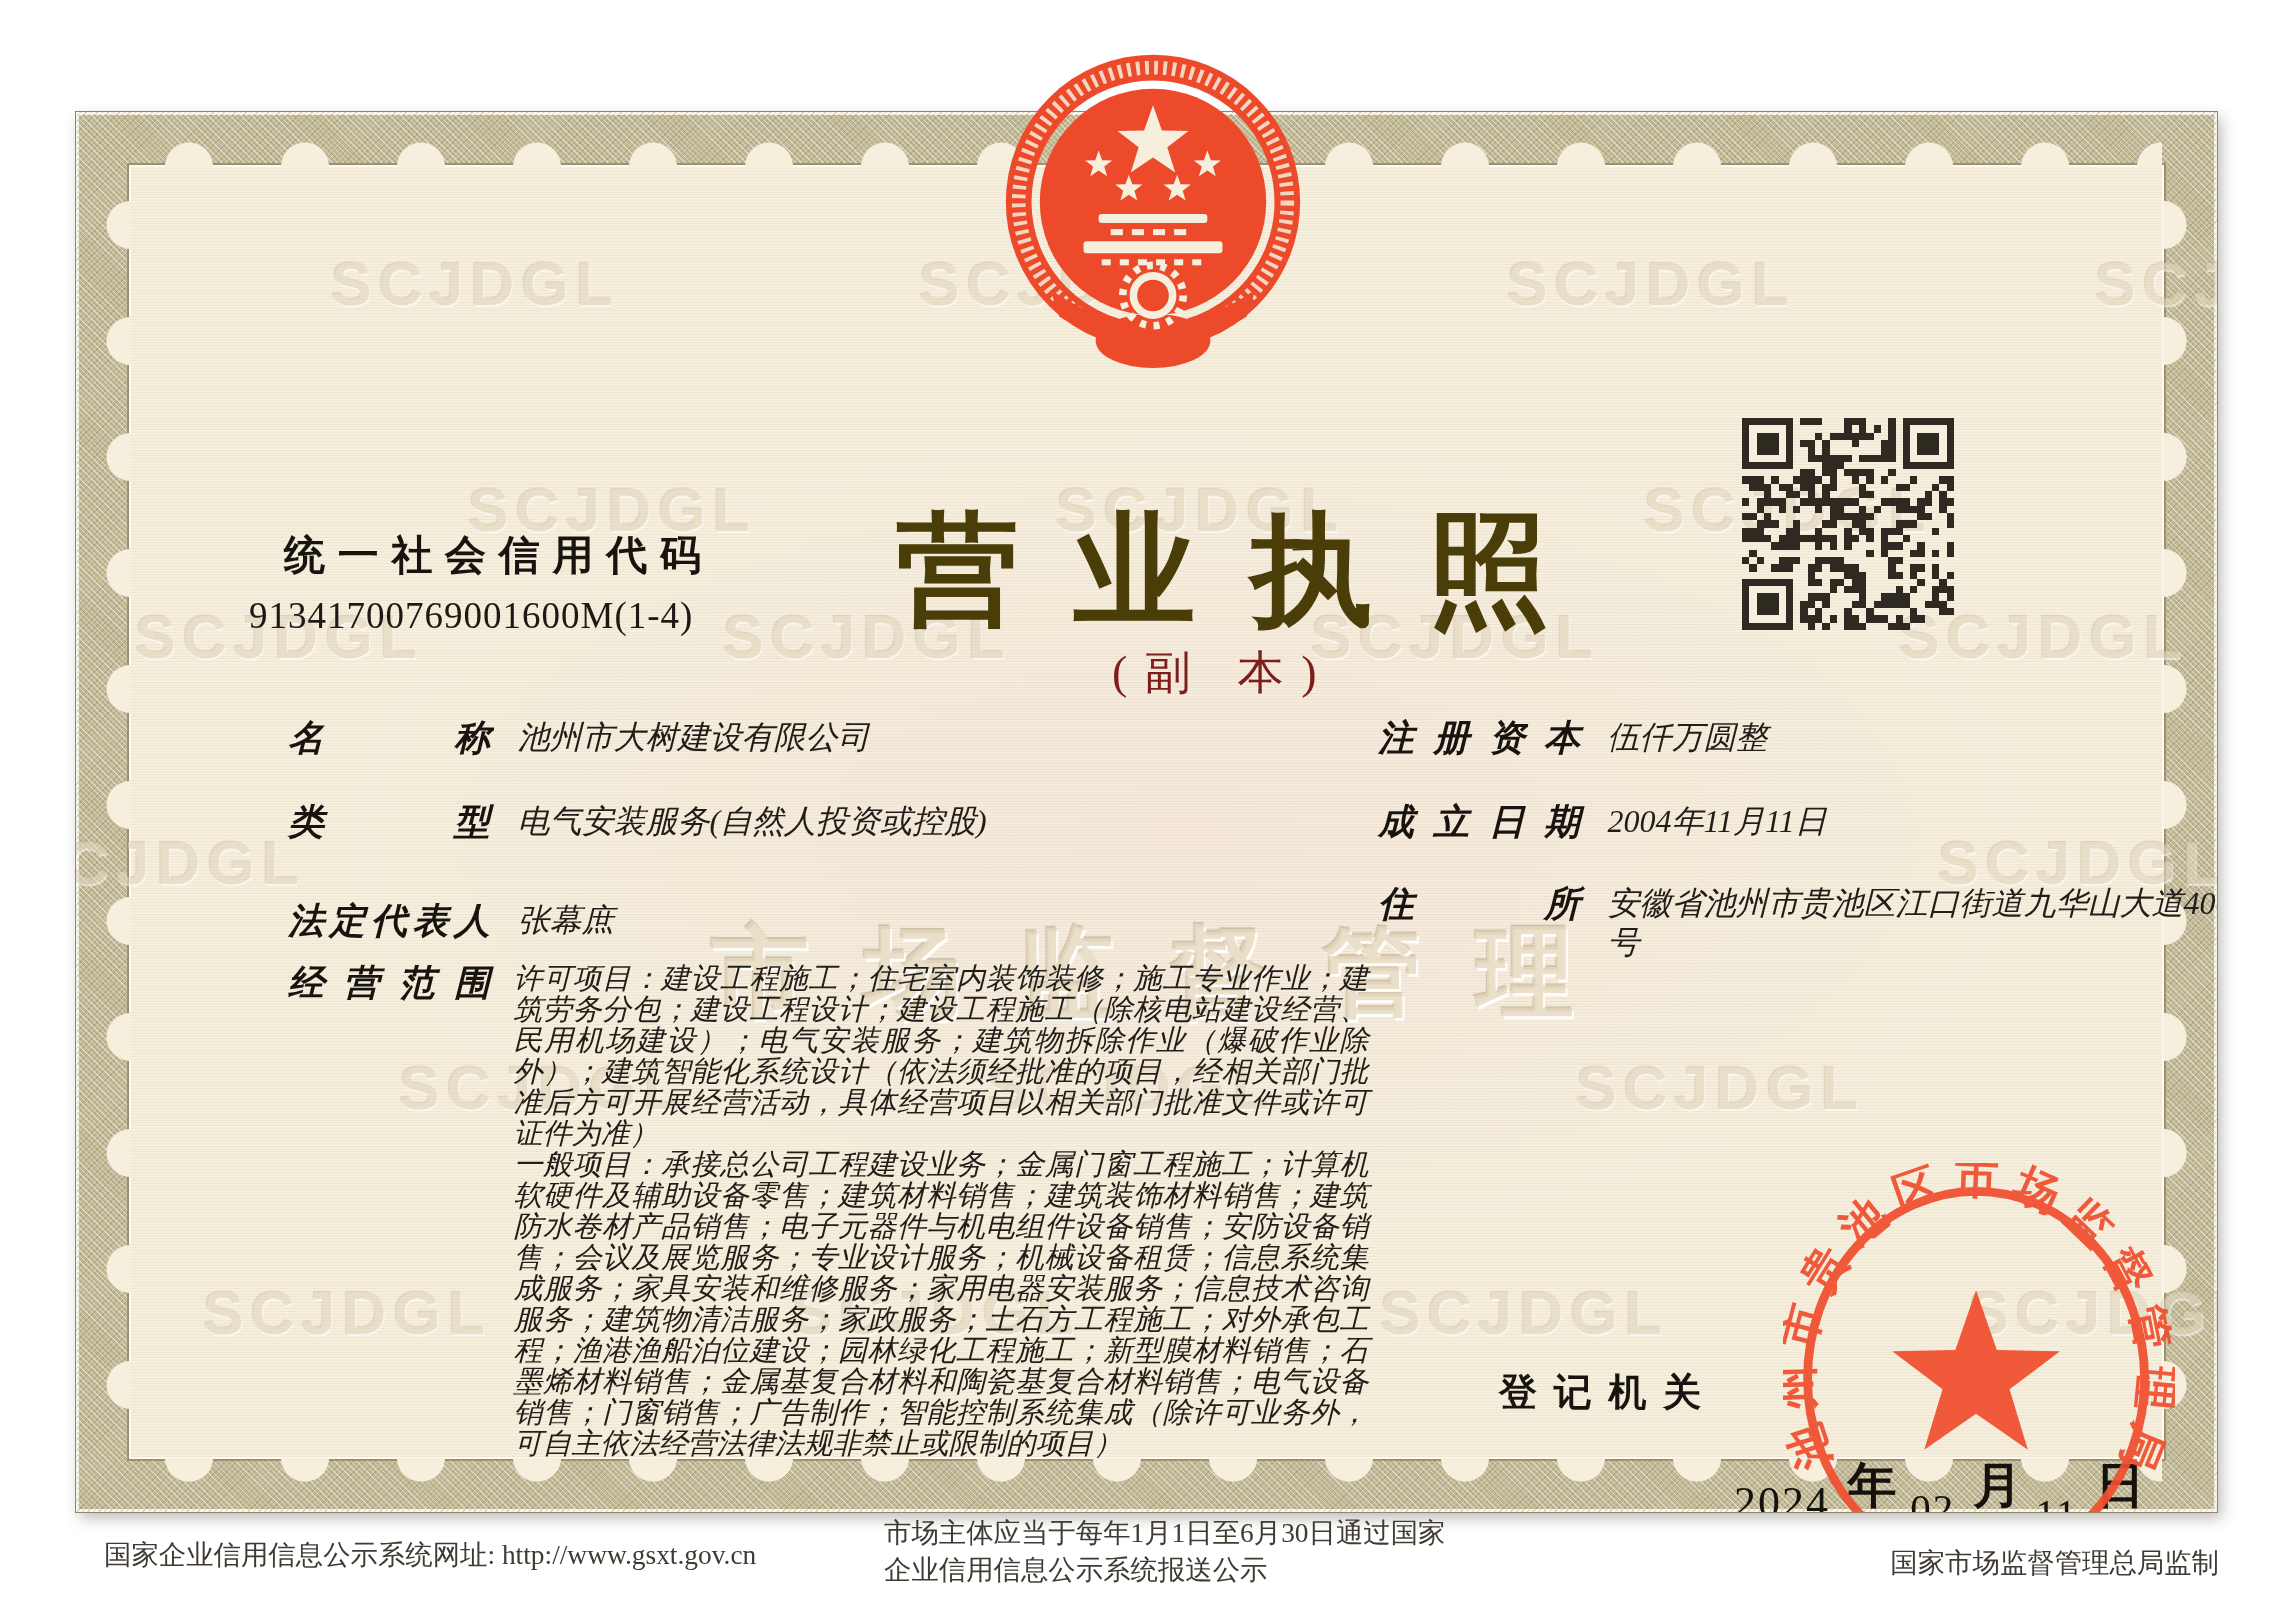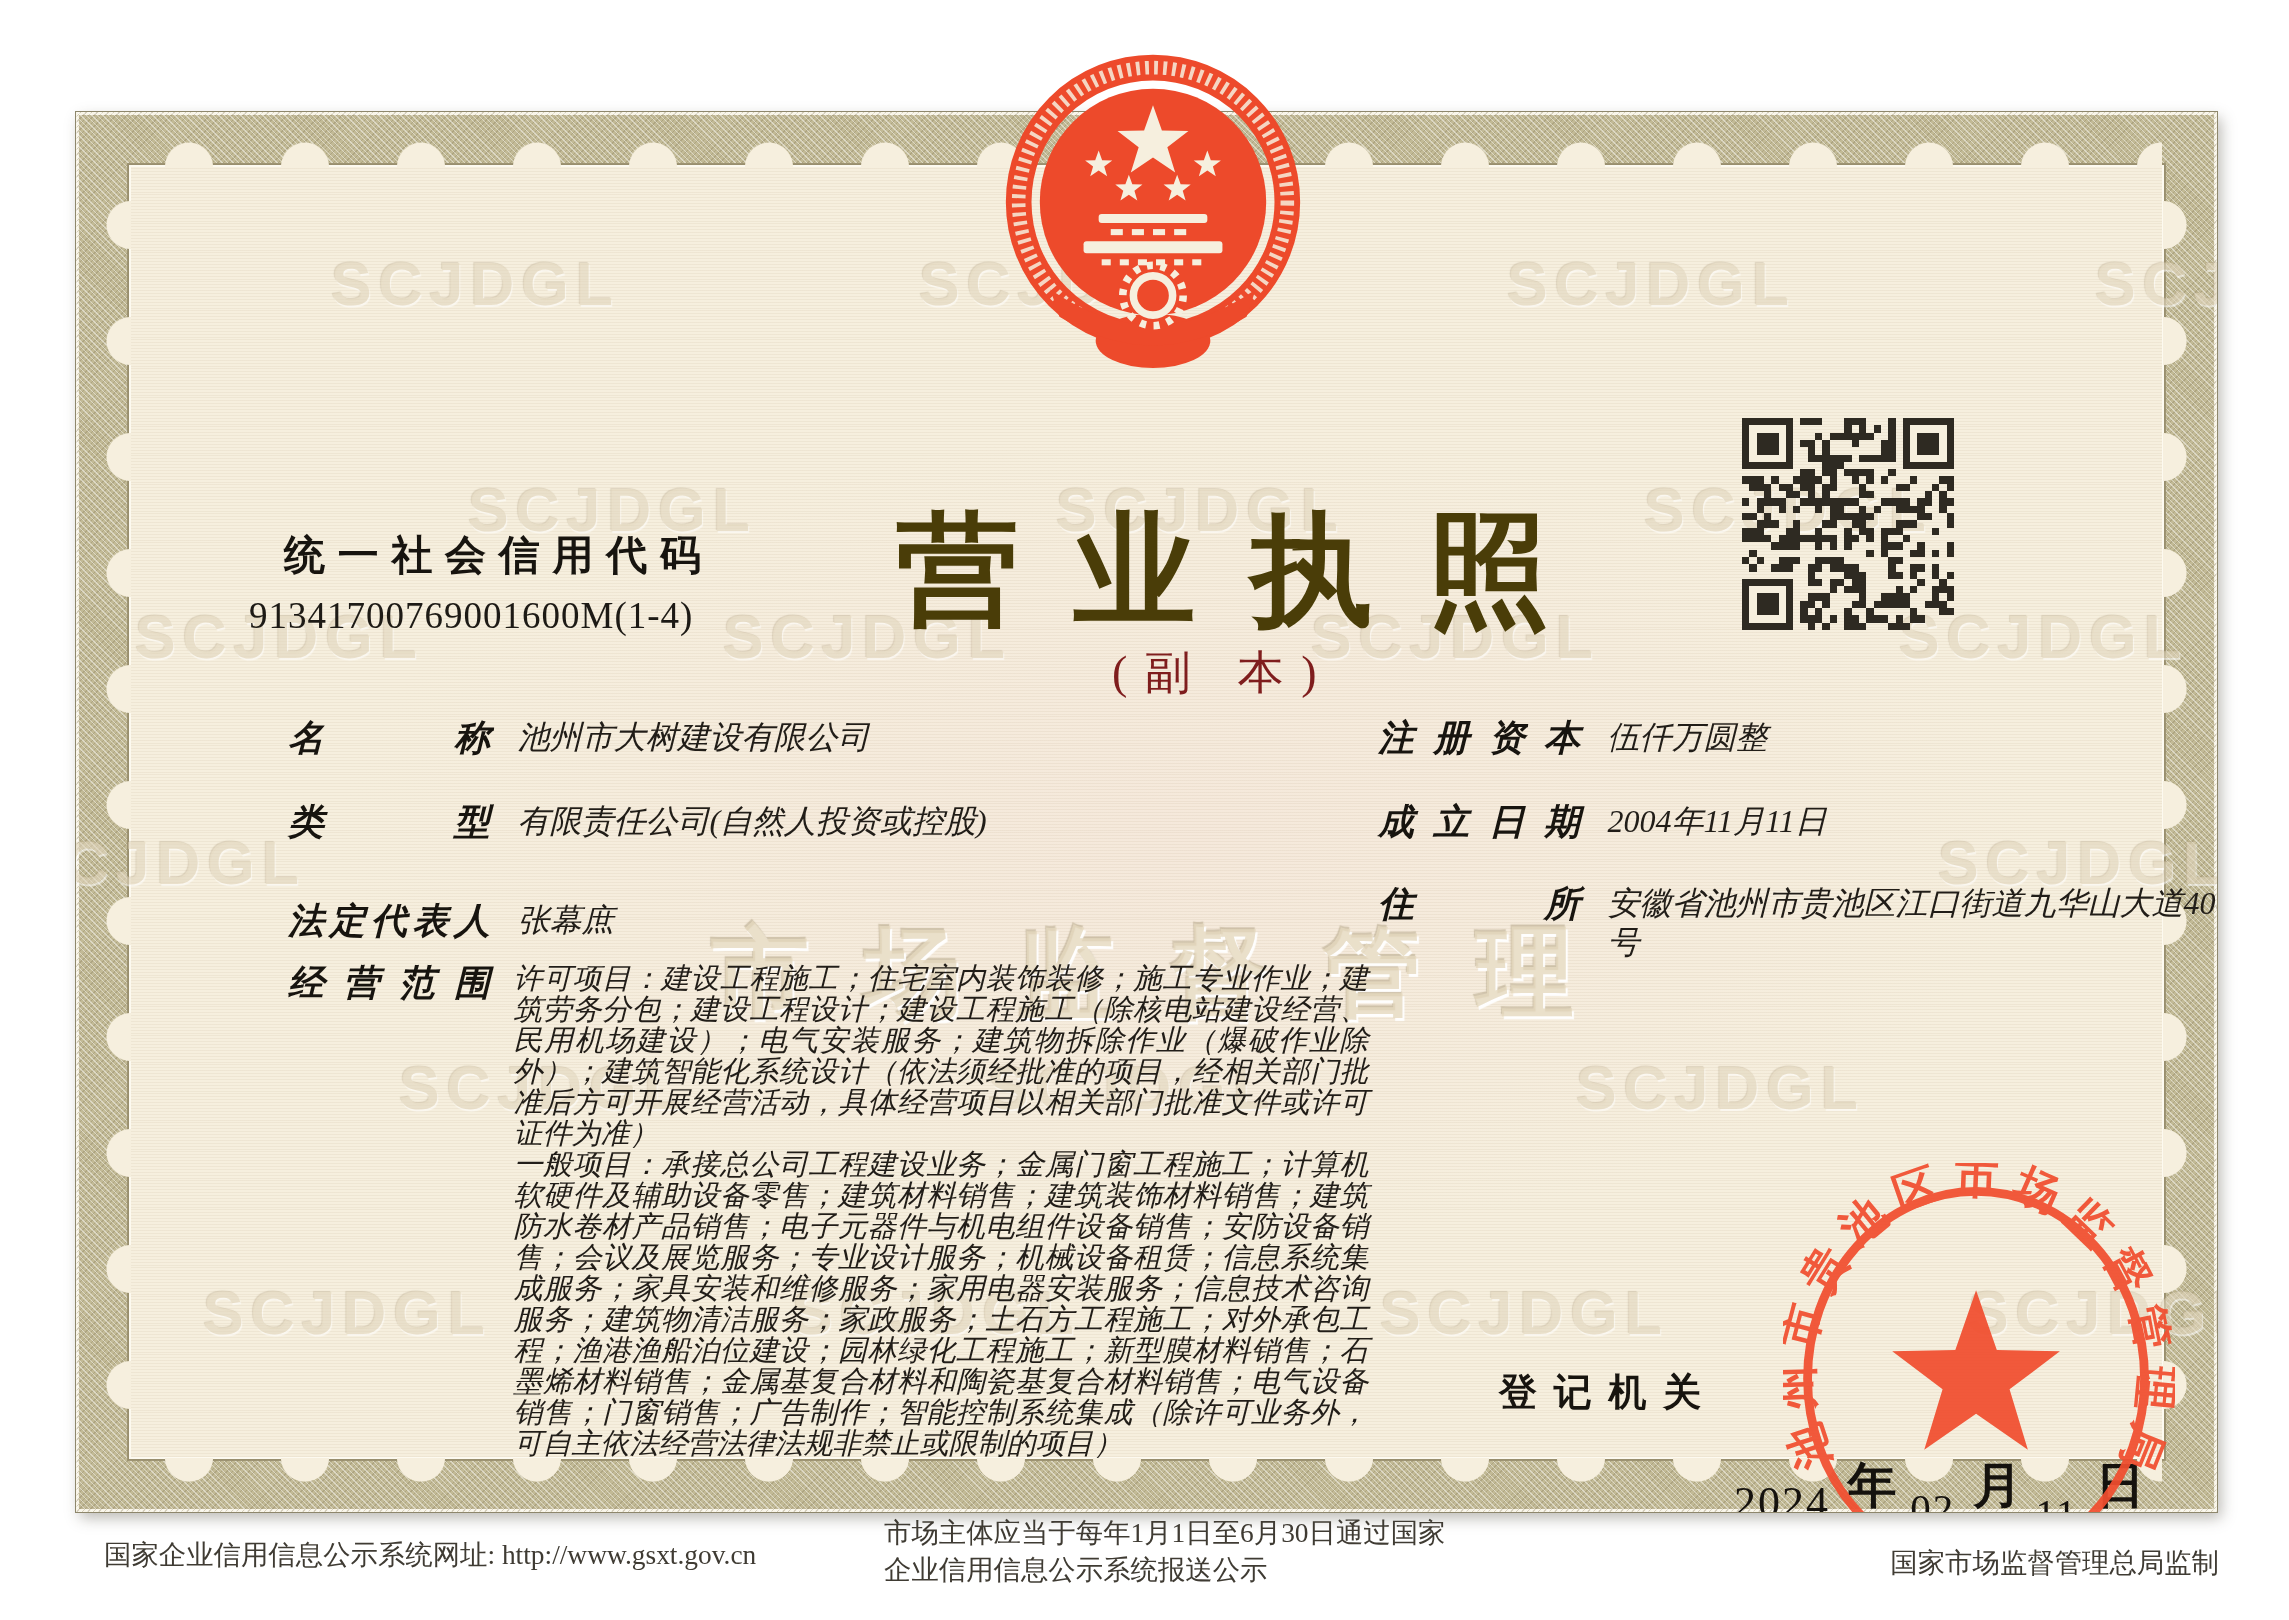--- a/index.html
+++ b/index.html
@@ -160,21 +160,21 @@
         <rect x="2" y="24" width="3" height="3"></rect>
     </g>
   </svg>
 
   <div class="row" style="left:212px;top:606px">
     <span class="flabel">名称</span>
     <span class="fvalue">池州市大树建设有限公司</span>
   </div>
   <div class="row" style="left:212px;top:690px">
     <span class="flabel">类型</span>
-    <span class="fvalue">有限责任公司(自然人投资或控股)</span>
+    <span class="fvalue">电气安装服务(自然人投资或控股)</span>
   </div>
   <div class="row" style="left:212px;top:789px">
     <span class="flabel">法定代表人</span>
     <span class="fvalue">张幕庶</span>
   </div>
   <div class="row" style="left:1302px;top:606px">
     <span class="flabel">注册资本</span>
     <span class="fvalue">伍仟万圆整</span>
   </div>
 

